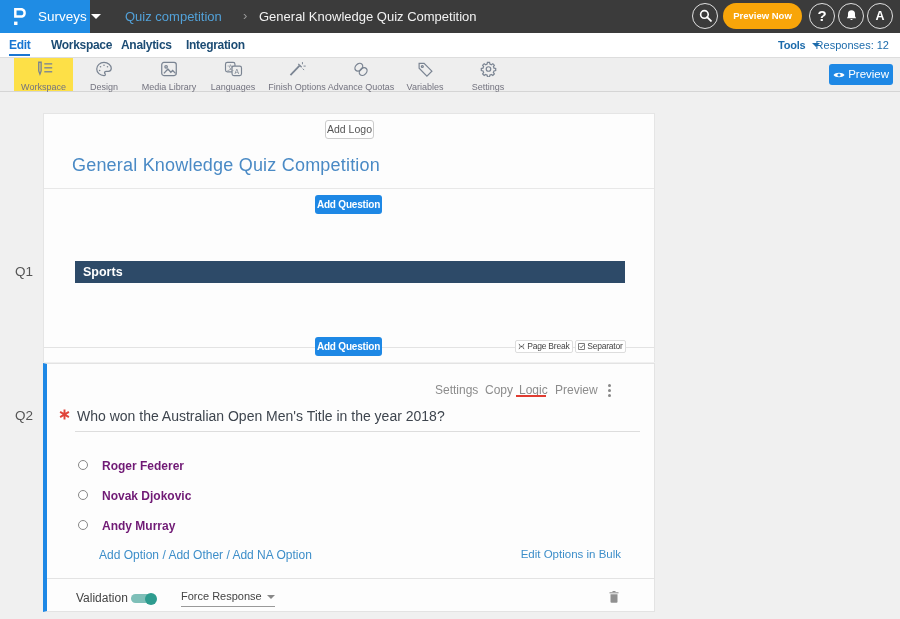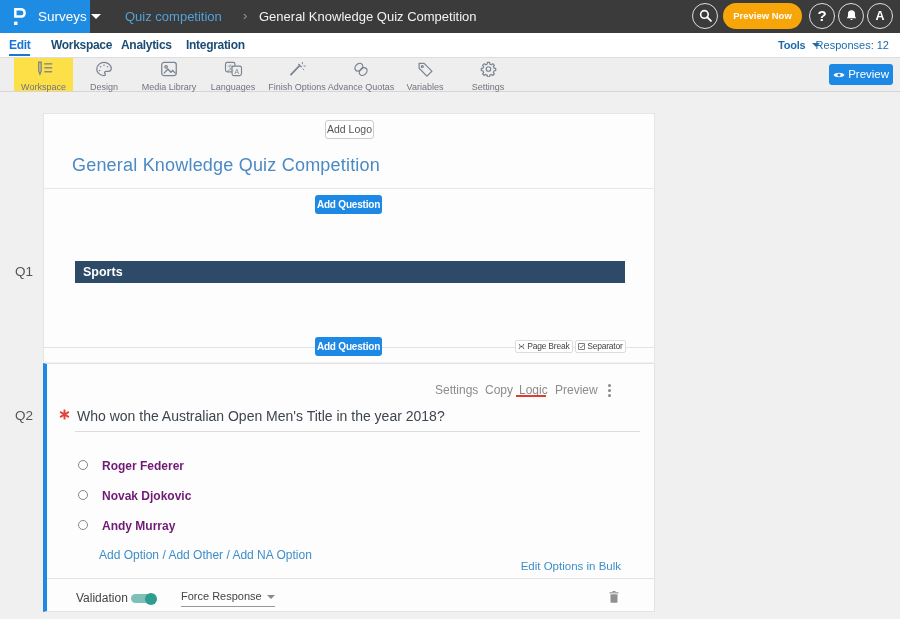--- a/index.html
+++ b/index.html
@@ -48,21 +48,21 @@
 .card2 { position:absolute; left:43px; top:363px; width:612px; height:249px; background:#fdfdfd; border:1px solid #e3e3e3; border-left:4px solid #1e88e5; }
 .qact { position:absolute; top:19px; font-size:12px; color:#8c8c8c; white-space:nowrap; }
 .logicu { position:absolute; left:469px; top:31px; width:30px; border-top:2px solid #e03c31; }
 .vdots { position:absolute; left:561px; top:20px; width:3px; }
 .vdots i { display:block; width:3px; height:3px; background:#888; border-radius:50%; margin-bottom:2px; }
 .qtext { position:absolute; left:30px; top:44px; font-size:14px; color:#3e454e; white-space:nowrap; }
 .qunder { position:absolute; left:28px; top:67px; width:565px; border-top:1px solid #ddd; }
 .opt { position:absolute; font-size:12px; color:#701a75; white-space:nowrap;font-weight:bold; }
 .rad { position:absolute; width:10px; height:10px; border:1.2px solid #878787; border-radius:50%; background:#fff; }
 .addopts { position:absolute; left:52px; top:184px; font-size:12px; color:#3d8ec9; white-space:nowrap; }
-.editbulk { position:absolute; right:33px; top:196px; font-size:11.5px; color:#3d8ec9; white-space:nowrap; }
+.editbulk { position:absolute; right:33px; top:184px; font-size:11.5px; color:#3d8ec9; white-space:nowrap; }
 .vline { position:absolute; left:0; top:214px; width:100%; border-top:1px solid #e3e3e3; }
 .vlabel { position:absolute; left:29px; top:227px; font-size:12px; color:#444; }
 .toggle { position:absolute; left:84px; top:230px; width:25px; height:9px; background:#7ebfb8; border-radius:5px; }
 .toggle .knob { position:absolute; right:-1px; top:-1.5px; width:12px; height:12px; background:#2e9c8f; border-radius:50%; }
 .forcer { position:absolute; left:134px; top:226px; width:94px; font-size:11px; color:#444; border-bottom:1px solid #999; padding-bottom:4px; white-space:nowrap; }
 .forcer .c { position:absolute; right:0px; top:5px; width:0; height:0; border-left:4px solid transparent; border-right:4px solid transparent; border-top:4px solid #888; }
 .trash { position:absolute; left:562px; top:225px; }
 </style>
 </head>
 <body>

